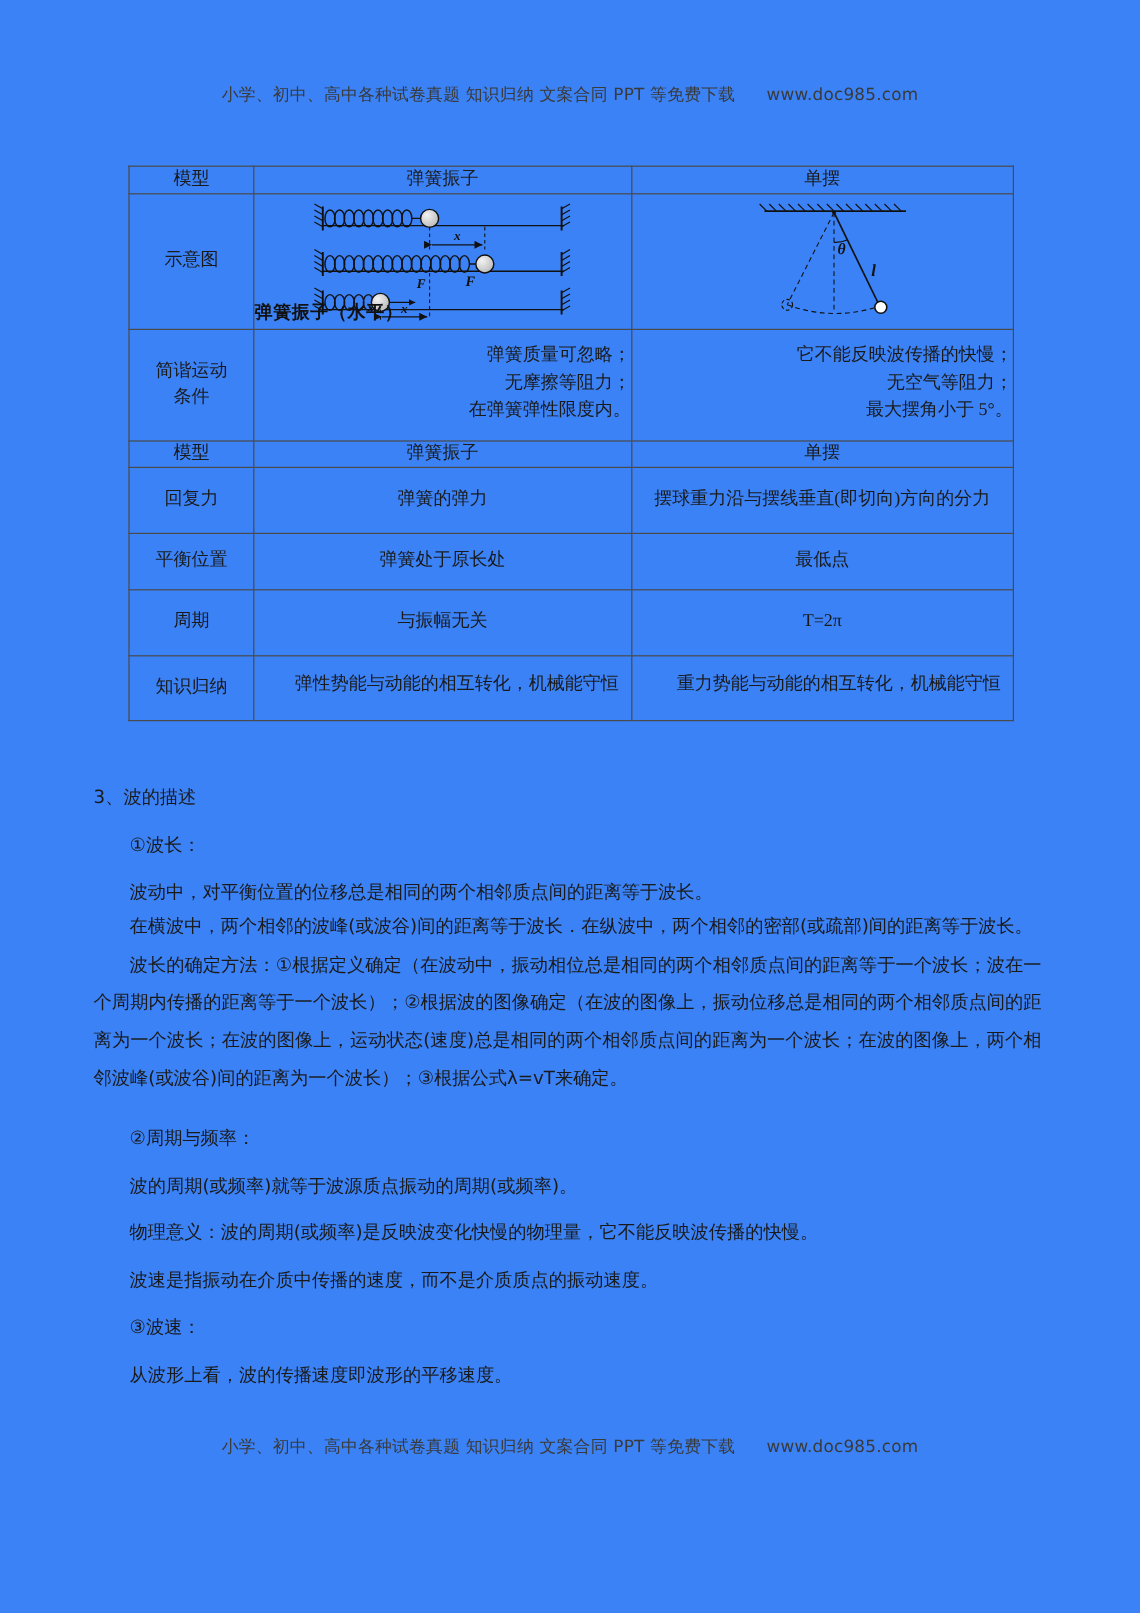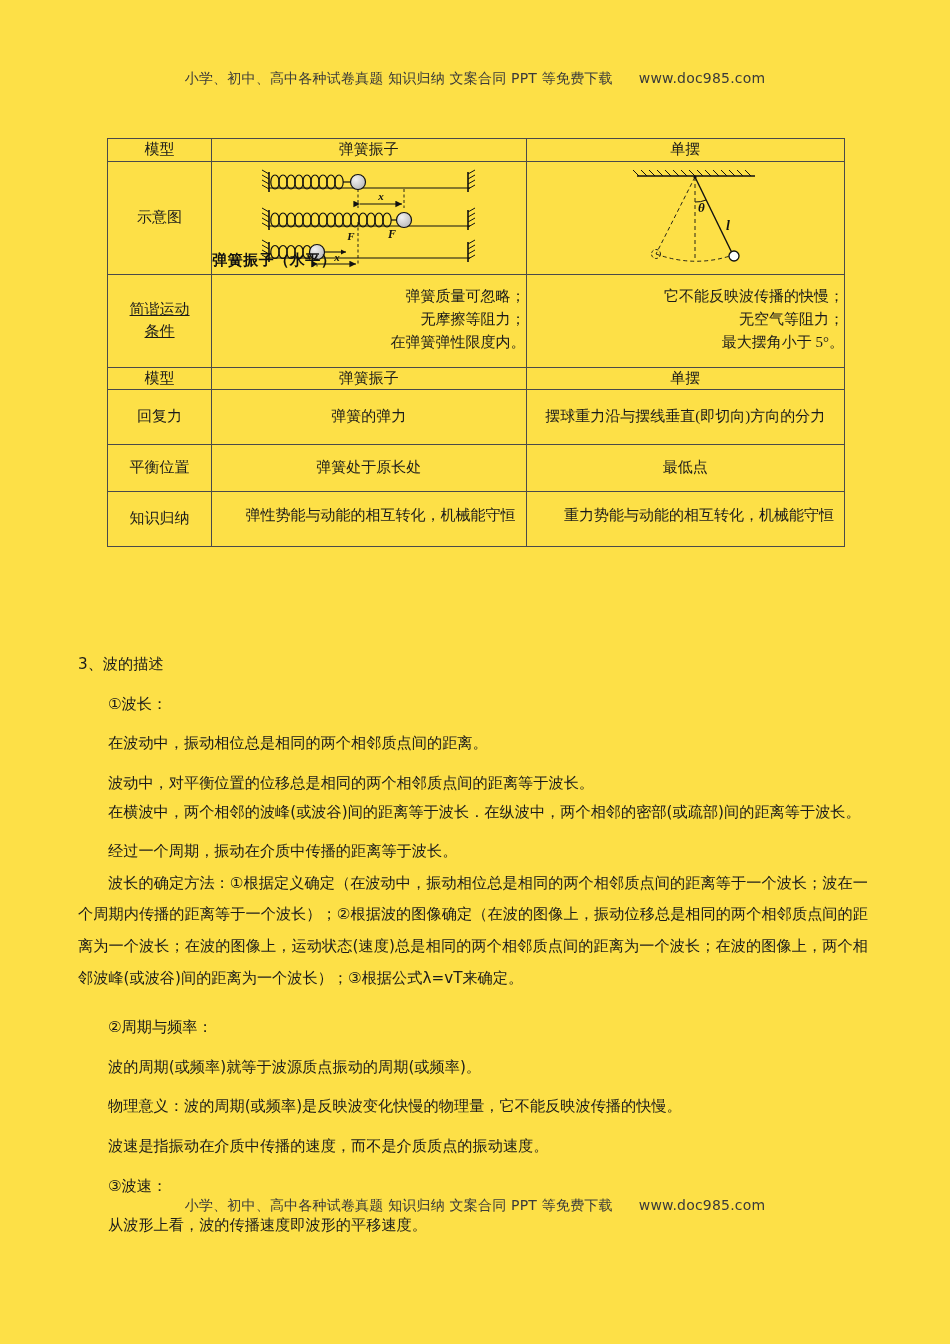--- a/index.html
+++ b/index.html
@@ -11,21 +11,21 @@
     width: 950px;
     height: 1344px;
     position: relative;
     font-family: "Liberation Serif", "DejaVu Serif", serif;
     color: #1a1a1a;
     overflow: hidden;
   }
   .page {
     position: absolute;
     inset: 0;
-    background: #fde047;
+    background: #3b82f6;
   }
 
   
   .wm {
     position: absolute;
     left: 0;
     width: 950px;
     text-align: center;
     color: #3a3a3a;
     font-size: 14.5px;
@@ -62,21 +62,21 @@
     color: #1a1a1a;
   }
   .col-label { width: 104px; }
   .col-a     { width: 314px; }
   .col-b     { width: 318px; }
 
   td.c-label { text-align: center; padding: 6px 2px; }
   td.c-center{ text-align: center; padding: 6px 8px; }
   td.c-left  { text-align: right;   padding: 7px 10px; margin-top: 28px; }
 
-  .two-line { line-height: 1.35; text-decoration: underline; }
+  .two-line { line-height: 1.35; }
 
   
   .fig-cell { height: 112px; padding: 0 !important; }
   .fig-spring {
     position: relative;
     width: 314px;
     height: 112px;
   }
   .fig-pend {
     position: relative;
@@ -344,38 +344,43 @@
           <td class="c-center">弹簧的弹力</td>
           <td class="c-center" style="padding:8px 10px;">摆球重力沿与摆线垂直(即切向)方向的分力</td>
         </tr>
 
         <tr>
           <td class="c-label" style="padding:12px 2px;">平衡位置</td>
           <td class="c-center">弹簧处于原长处</td>
           <td class="c-center">最低点</td>
         </tr>
 
+        <tr>
+          <td class="c-label" style="padding:16px 2px;">周期</td>
+          <td class="c-center">与振幅无关</td>
+          <td class="c-center">
+            <span class="it">T</span><span>=2π</span>
+          </td>
+        </tr>
 
         <tr>
           <td class="c-label" style="padding:16px 2px;">知识归纳</td>
           <td class="c-left" style="padding:9px 10px 14px 10px;">弹性势能与动能的相互转化，机械能守恒</td>
           <td class="c-left" style="padding:9px 10px 14px 10px;">重力势能与动能的相互转化，机械能守恒</td>
         </tr>
 
       </tbody>
     </table>
   </div>
 
   <div class="body-text">
     <p class="lvl0">3、波的描述</p>
     <p class="lvl1">①波长：</p>
-    <p class="lvl1">在波动中，振动相位总是相同的两个相邻质点间的距离。</p>
     <p class="lvl1">波动中，对平衡位置的位移总是相同的两个相邻质点间的距离等于波长。</p>
     <p class="wrap2">在横波中，两个相邻的波峰(或波谷)间的距离等于波长．在纵波中，两个相邻的密部(或疏部)间的距离等于波长。</p>
-    <p class="lvl1">经过一个周期，振动在介质中传播的距离等于波长。</p>
     <p class="wrap"><span>波长的确定方法：①根据定义确定（在波动中，振动相位总是相同的两个相邻质点间的距离等于一个波长；波在一个周期内传播的距离等于一个波长）；②根据波的图像确定（在波的图像上，振动位移总是相同的两个相邻质点间的距离为一个波长；在波的图像上，运动状态(速度)总是相同的两个相邻质点间的距离为一个波长；在波的图像上，两个相邻波峰(或波谷)间的距离为一个波长）；③根据公式</span><span class="it">λ</span><span>=</span><span class="it">v</span><span class="it">T</span><span>来确定。</span></p>
     <p class="lvl1">②周期与频率：</p>
     <p class="lvl1">波的周期(或频率)就等于波源质点振动的周期(或频率)。</p>
     <p class="lvl1">物理意义：波的周期(或频率)是反映波变化快慢的物理量，它不能反映波传播的快慢。</p>
     <p class="lvl1">波速是指振动在介质中传播的速度，而不是介质质点的振动速度。</p>
     <p class="lvl1">③波速：</p>
     <p class="lvl1">从波形上看，波的传播速度即波形的平移速度。</p>
   </div>
 
   <div class="wm" id="footer-watermark">

